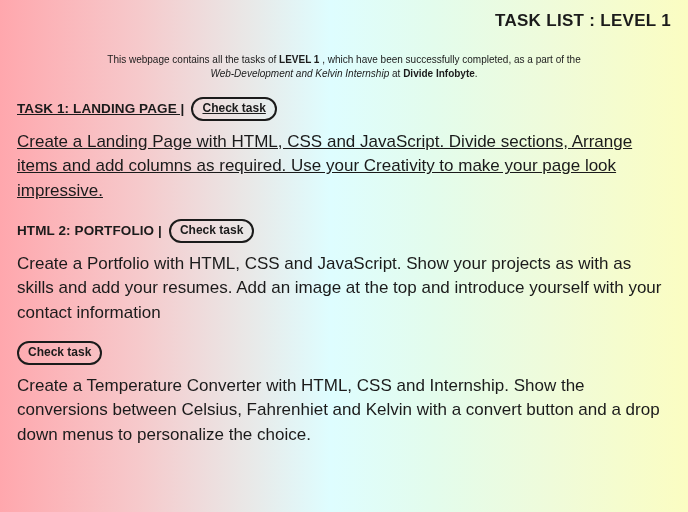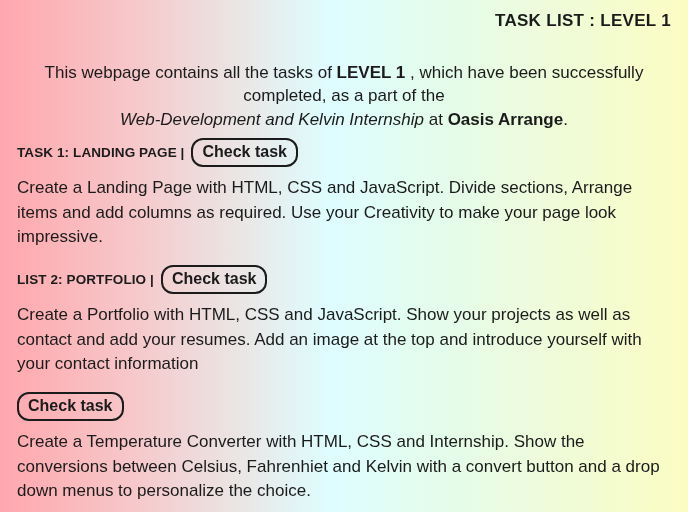--- a/index.html
+++ b/index.html
@@ -16,44 +16,44 @@
   }
   .page-title {
     text-align: right;
     font-size: 17px;
     font-weight: 700;
     letter-spacing: 0.3px;
     padding-top: 12px;
     line-height: 1.1;
   }
   .intro {
-    margin-top: 30px;
+    margin-top: 22px;
     text-align: center;
-    font-size: 17px;
+    font-size: 10px;
     line-height: 1.4;
   }
   .intro .b { font-weight: 700; }
   .intro .i { font-style: italic; font-weight: 500; }
   .task { margin-top: 15px; }
   .task-heading-row {
     display: flex;
     align-items: center;
     gap: 7px;
     min-height: 24px;
   }
   .task-heading {
     font-size: 13.5px;
     font-weight: 700;
     letter-spacing: 0.1px;
     white-space: nowrap;
   }
   .check-task-btn {
     display: inline-block;
     font-family: inherit;
-    font-size: 16px;
+    font-size: 12px;
     font-weight: 700;
     color: #1b1b1b;
     background: transparent;
     border: 2px solid #1b1b1b;
     border-radius: 12px;
     padding: 2px 9px 3px;
     line-height: 1.25;
     cursor: pointer;
   }
   .task-desc {
@@ -63,36 +63,36 @@
     max-width: 656px;
   }
 </style>
 </head>
 <body style="background-image: linear-gradient(90deg, rgb(255, 167, 173) 0%, rgb(246, 201, 203) 20%, rgb(233, 232, 231) 36%, rgb(222, 253, 255) 48%, rgb(227, 252, 236) 63%, rgb(239, 251, 218) 80%, rgb(251, 253, 194) 100%);">
 
 <div class="page">
 
   <h1 class="page-title">TASK LIST : LEVEL 1</h1>
 
-  <p class="intro"><span>This webpage contains all the tasks of </span><span class="b">LEVEL 1</span><span> , which have been successfully completed, as a part of the</span><br><span class="i">Web-Development and Kelvin Internship</span><span> at </span><span class="b">Oasis Arrange</span><span>.</span></p>
+  <p class="intro"><span>This webpage contains all the tasks of </span><span class="b">LEVEL 1</span><span> , which have been successfully completed, as a part of the</span><br><span class="i">Web-Development and Kelvin Internship</span><span> at </span><span class="b">Divide Infobyte</span><span>.</span></p>
 
-  <section class="task" style="margin-top:6px;">
+  <section class="task" style="margin-top:16px;text-decoration:underline;">
     <div class="task-heading-row">
       <span class="task-heading">TASK 1: LANDING PAGE |</span>
       <button class="check-task-btn">Check task</button>
     </div>
     <p class="task-desc">Create a Landing Page with HTML, CSS and JavaScript. Divide sections, Arrange items and add columns as required. Use your Creativity to make your page look impressive.</p>
   </section>
 
   <section class="task">
     <div class="task-heading-row">
-      <span class="task-heading">LIST 2: PORTFOLIO |</span>
+      <span class="task-heading">HTML 2: PORTFOLIO |</span>
       <button class="check-task-btn">Check task</button>
     </div>
-    <p class="task-desc">Create a Portfolio with HTML, CSS and JavaScript. Show your projects as well as contact and add your resumes. Add an image at the top and introduce yourself with your contact information</p>
+    <p class="task-desc">Create a Portfolio with HTML, CSS and JavaScript. Show your projects as with as skills and add your resumes. Add an image at the top and introduce yourself with your contact information</p>
   </section>
 
   <section class="task">
     <div class="task-heading-row">
       <button class="check-task-btn">Check task</button>
     </div>
     <p class="task-desc">Create a Temperature Converter with HTML, CSS and Internship. Show the conversions between Celsius, Fahrenhiet and Kelvin with a convert button and a drop down menus to personalize the choice.</p>
   </section>
 
 </div>

